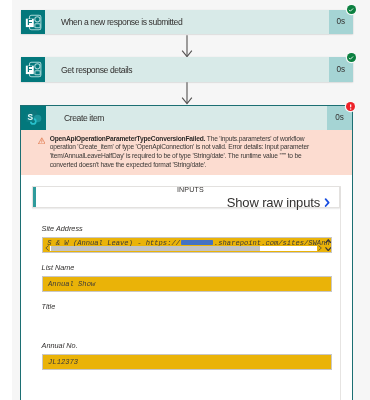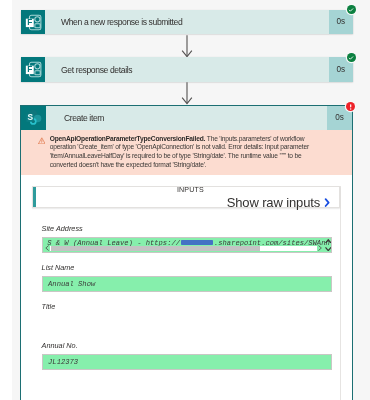--- a/index.html
+++ b/index.html
@@ -62,21 +62,21 @@
   .inputs-accent{position:absolute;left:0;top:0;width:2.6px;height:100%;background:#2f9b9c;}
   .inputs-label{font-size:7.1px;color:#32302f;padding-left:8.4px;letter-spacing:0.02em;position:relative;top:-1.2px;}
   .raw-link{margin-left:auto;display:flex;align-items:center;gap:4.2px;padding-right:9px;
             font-size:13px;color:#32302f;letter-spacing:-0.01em;}
   .raw-link span{position:relative;top:-0.6px;}
 
   .fields{position:absolute;left:20.2px;top:119.5px;width:290px;}
   .field{position:relative;height:39px;font-style:italic;}
   .field-label{font-size:7.3px;color:#32302f;position:absolute;top:-0.8px;left:0;white-space:nowrap;}
   .field-box{position:absolute;top:11.5px;left:0;width:290px;height:16px;
-             border:1px solid #c9c7c5;background:#86efac;box-sizing:border-box;
+             border:1px solid #c9c7c5;background:#eab308;box-sizing:border-box;
              display:flex;align-items:center;padding:0 5.5px;overflow:hidden;}
   .field-val{font-family:"Liberation Mono",monospace;font-size:7.15px;color:#3b3a39;
              white-space:nowrap;letter-spacing:0;}
   .redact{display:inline-block;width:32px;height:5.6px;background:#4472c4;
           border-radius:0.8px;vertical-align:-0.4px;margin:0 1.2px 0 0.8px;}
 
   
   .sa-box{padding:0;align-items:flex-start;}
   .sa-val{position:absolute;left:4.6px;top:1.4px;}
   .vscroll{position:absolute;left:282.5px;top:0;width:6.5px;height:15px;}

